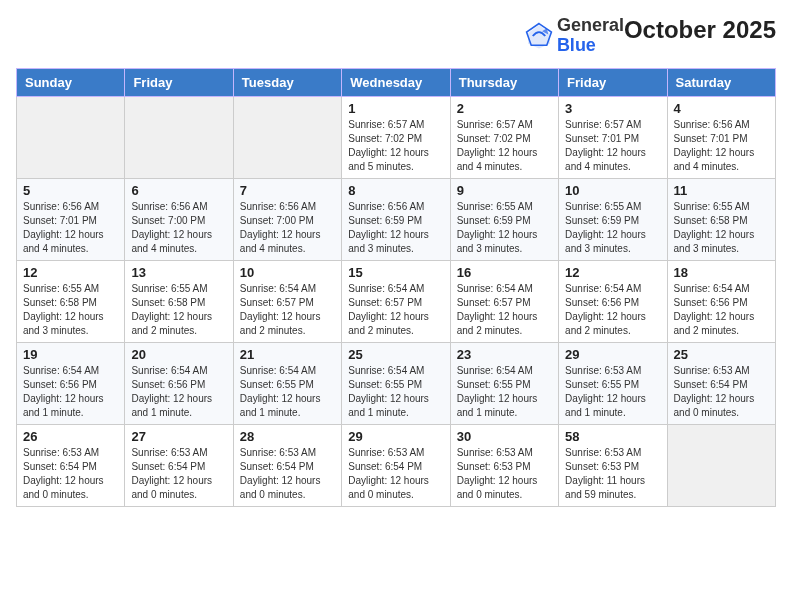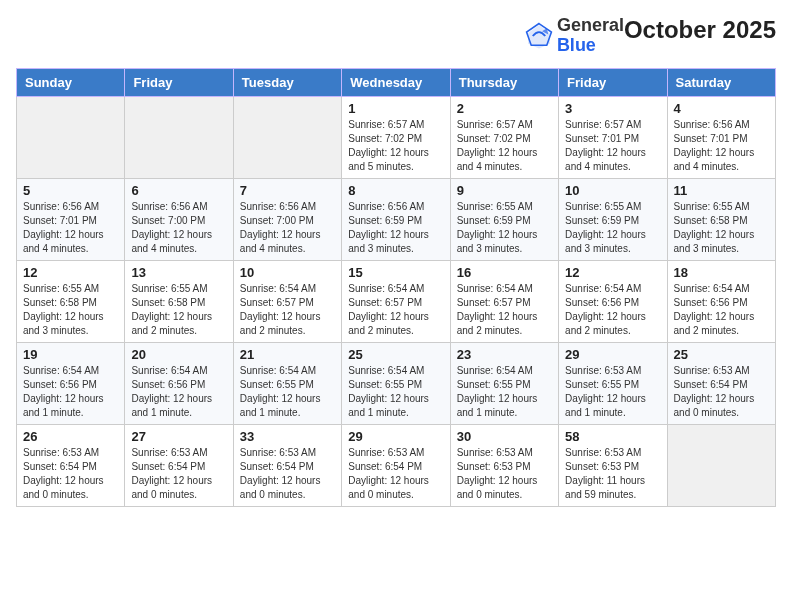--- a/index.html
+++ b/index.html
@@ -315,21 +315,21 @@
 and 0 minutes.</div>
         </td>
         <td>
           <span class="day-number">27</span>
           <div class="day-info" style="white-space: pre-line;">Sunrise: 6:53 AM
 Sunset: 6:54 PM
 Daylight: 12 hours
 and 0 minutes.</div>
         </td>
         <td>
-          <span class="day-number">33</span>
+          <span class="day-number">28</span>
           <div class="day-info" style="white-space: pre-line;">Sunrise: 6:53 AM
 Sunset: 6:54 PM
 Daylight: 12 hours
 and 0 minutes.</div>
         </td>
         <td>
           <span class="day-number">29</span>
           <div class="day-info" style="white-space: pre-line;">Sunrise: 6:53 AM
 Sunset: 6:54 PM
 Daylight: 12 hours

